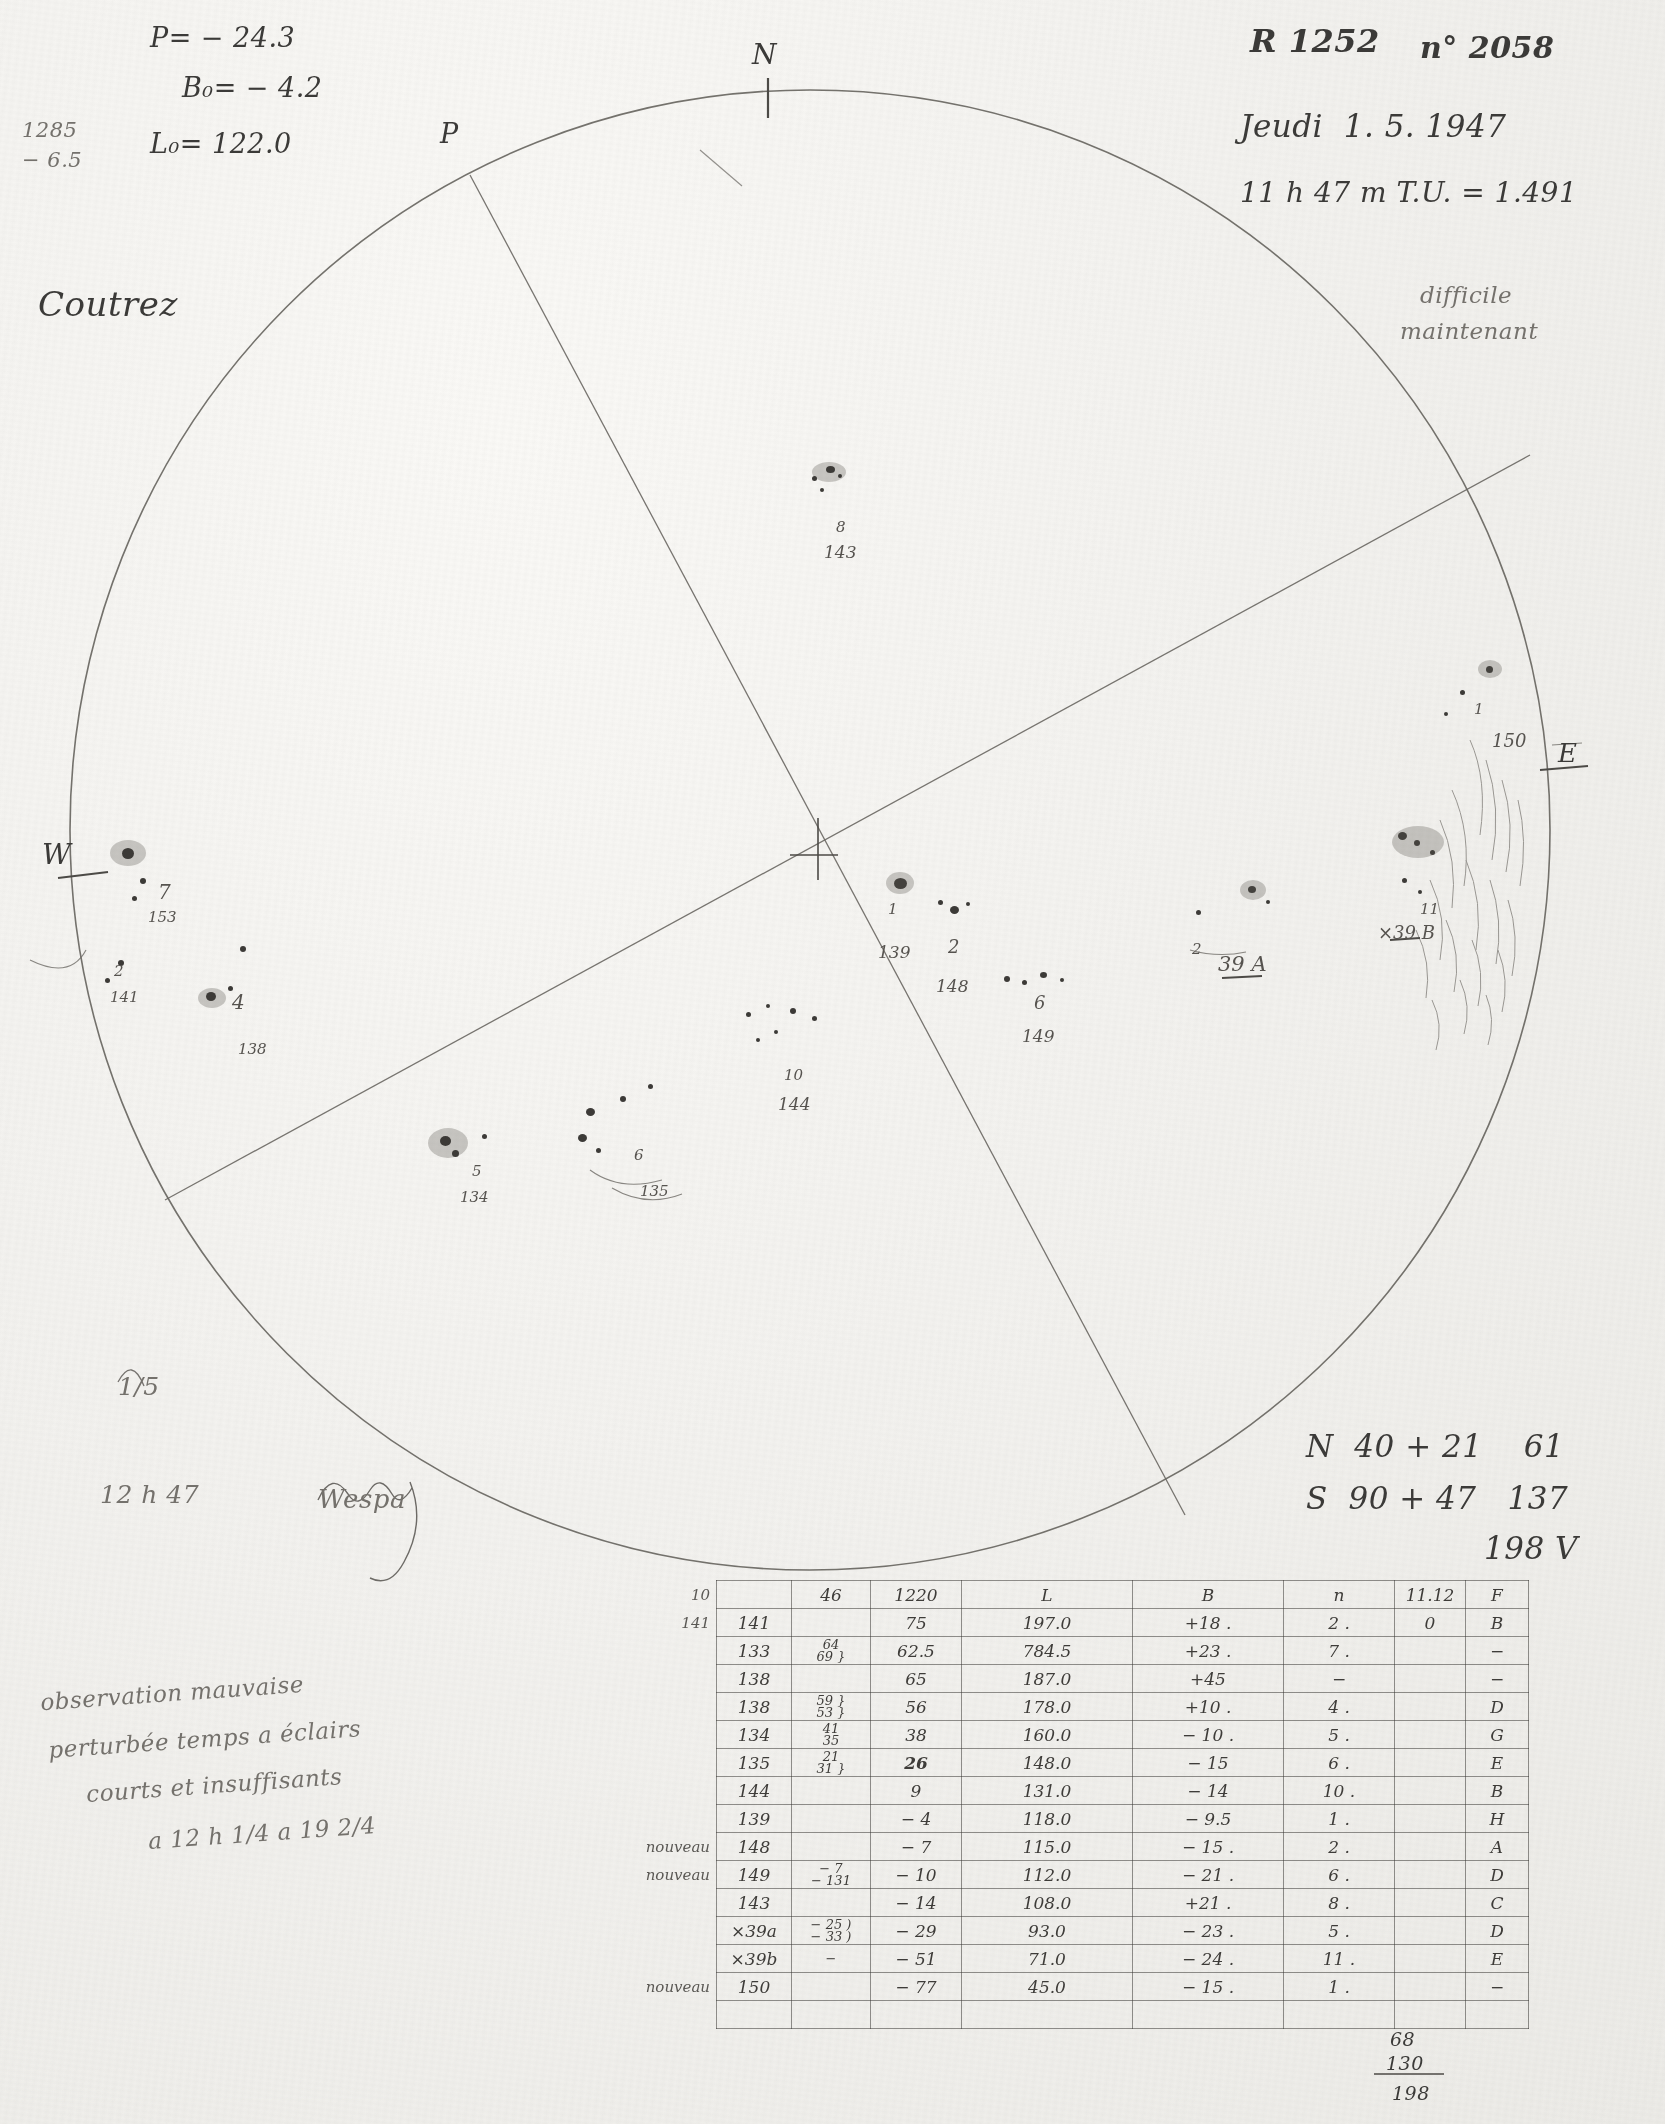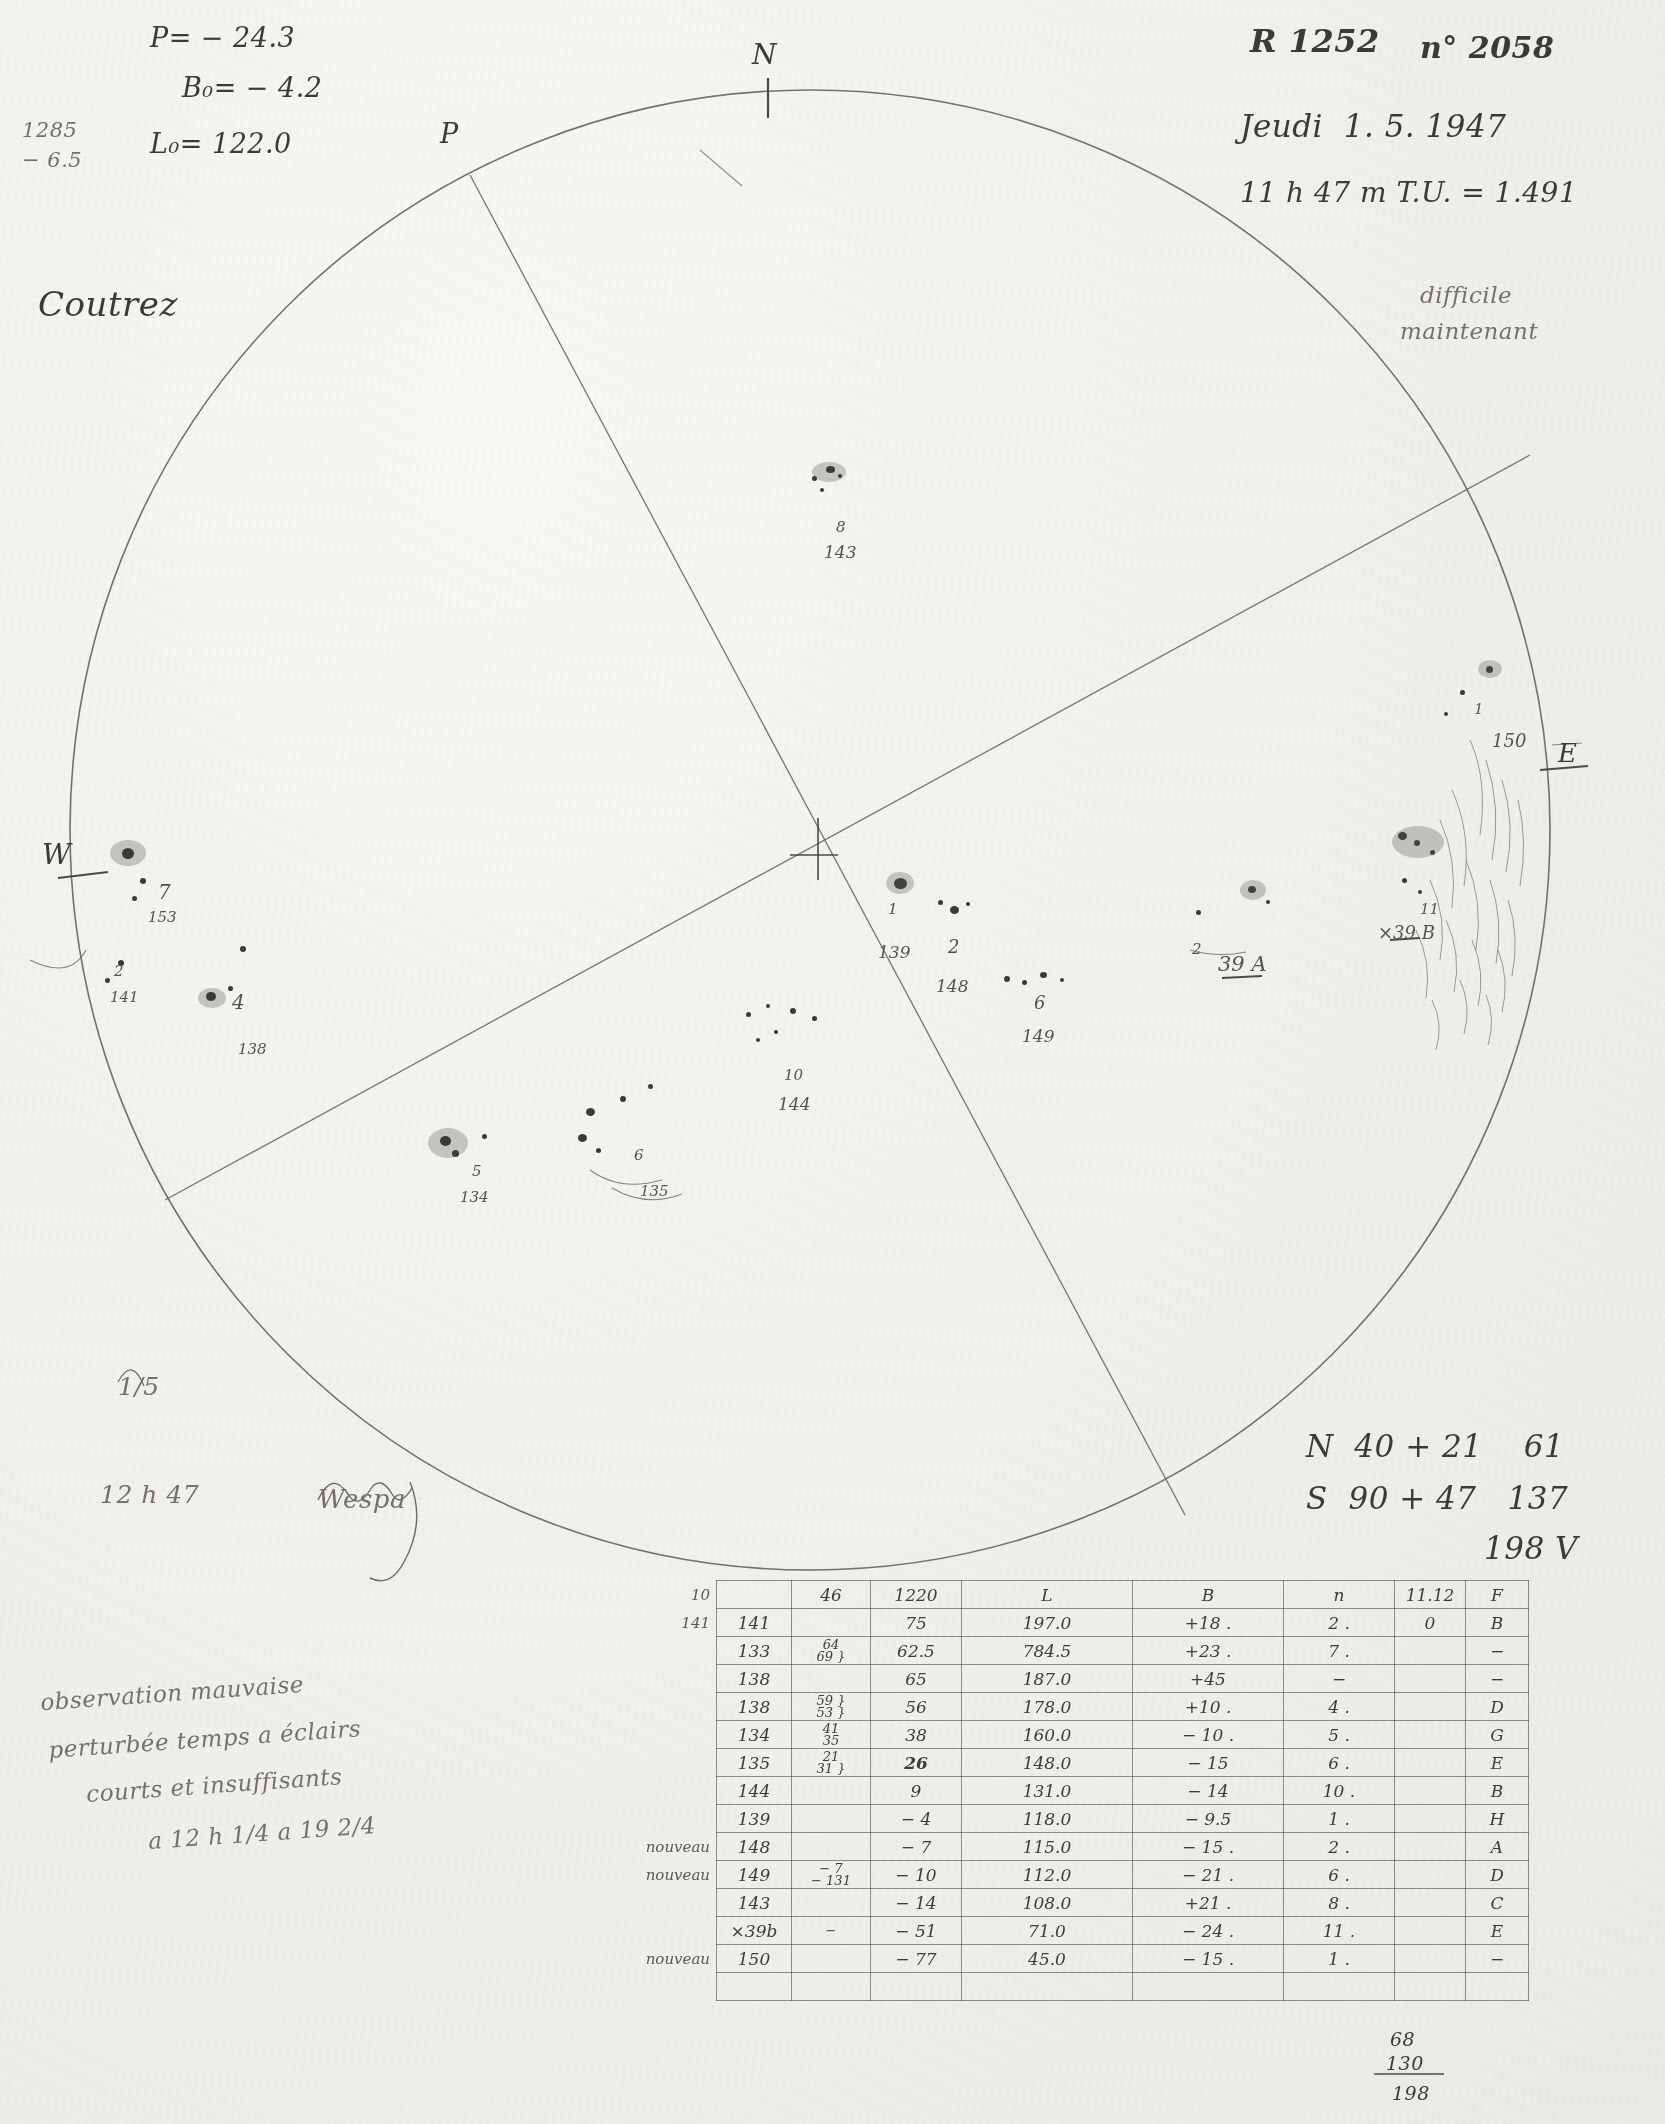--- a/index.html
+++ b/index.html
@@ -405,20 +405,32 @@
           <td class="noL" style="width: 78px; font-size: 13px; line-height: 12px;"></td>
           <td style="width: 90px;">− 14</td>
           <td style="width: 170px;">108.0</td>
           <td style="width: 150px;">+21 .</td>
           <td style="width: 110px;">8 .</td>
           <td style="width: 70px;"></td>
           <td style="width: 62px;">C</td>
         </tr>
         <tr>
           <td class="lead" style="width: 70px;"></td>
+          <td style="width: 74px;">×39a</td>
+          <td class="noL" style="width: 78px; font-size: 13px; line-height: 12px;">− 25 )
+− 33 )</td>
+          <td style="width: 90px;">− 29</td>
+          <td style="width: 170px;">93.0</td>
+          <td style="width: 150px;">− 23 .</td>
+          <td style="width: 110px;">5 .</td>
+          <td style="width: 70px;"></td>
+          <td style="width: 62px;">D</td>
+        </tr>
+        <tr>
+          <td class="lead" style="width: 70px;"></td>
           <td style="width: 74px;">×39b</td>
           <td class="noL" style="width: 78px; font-size: 13px; line-height: 12px;">−</td>
           <td style="width: 90px;">− 51</td>
           <td style="width: 170px;">71.0</td>
           <td style="width: 150px;">− 24 .</td>
           <td style="width: 110px;">11 .</td>
           <td style="width: 70px;"></td>
           <td style="width: 62px;">E</td>
         </tr>
         <tr>

